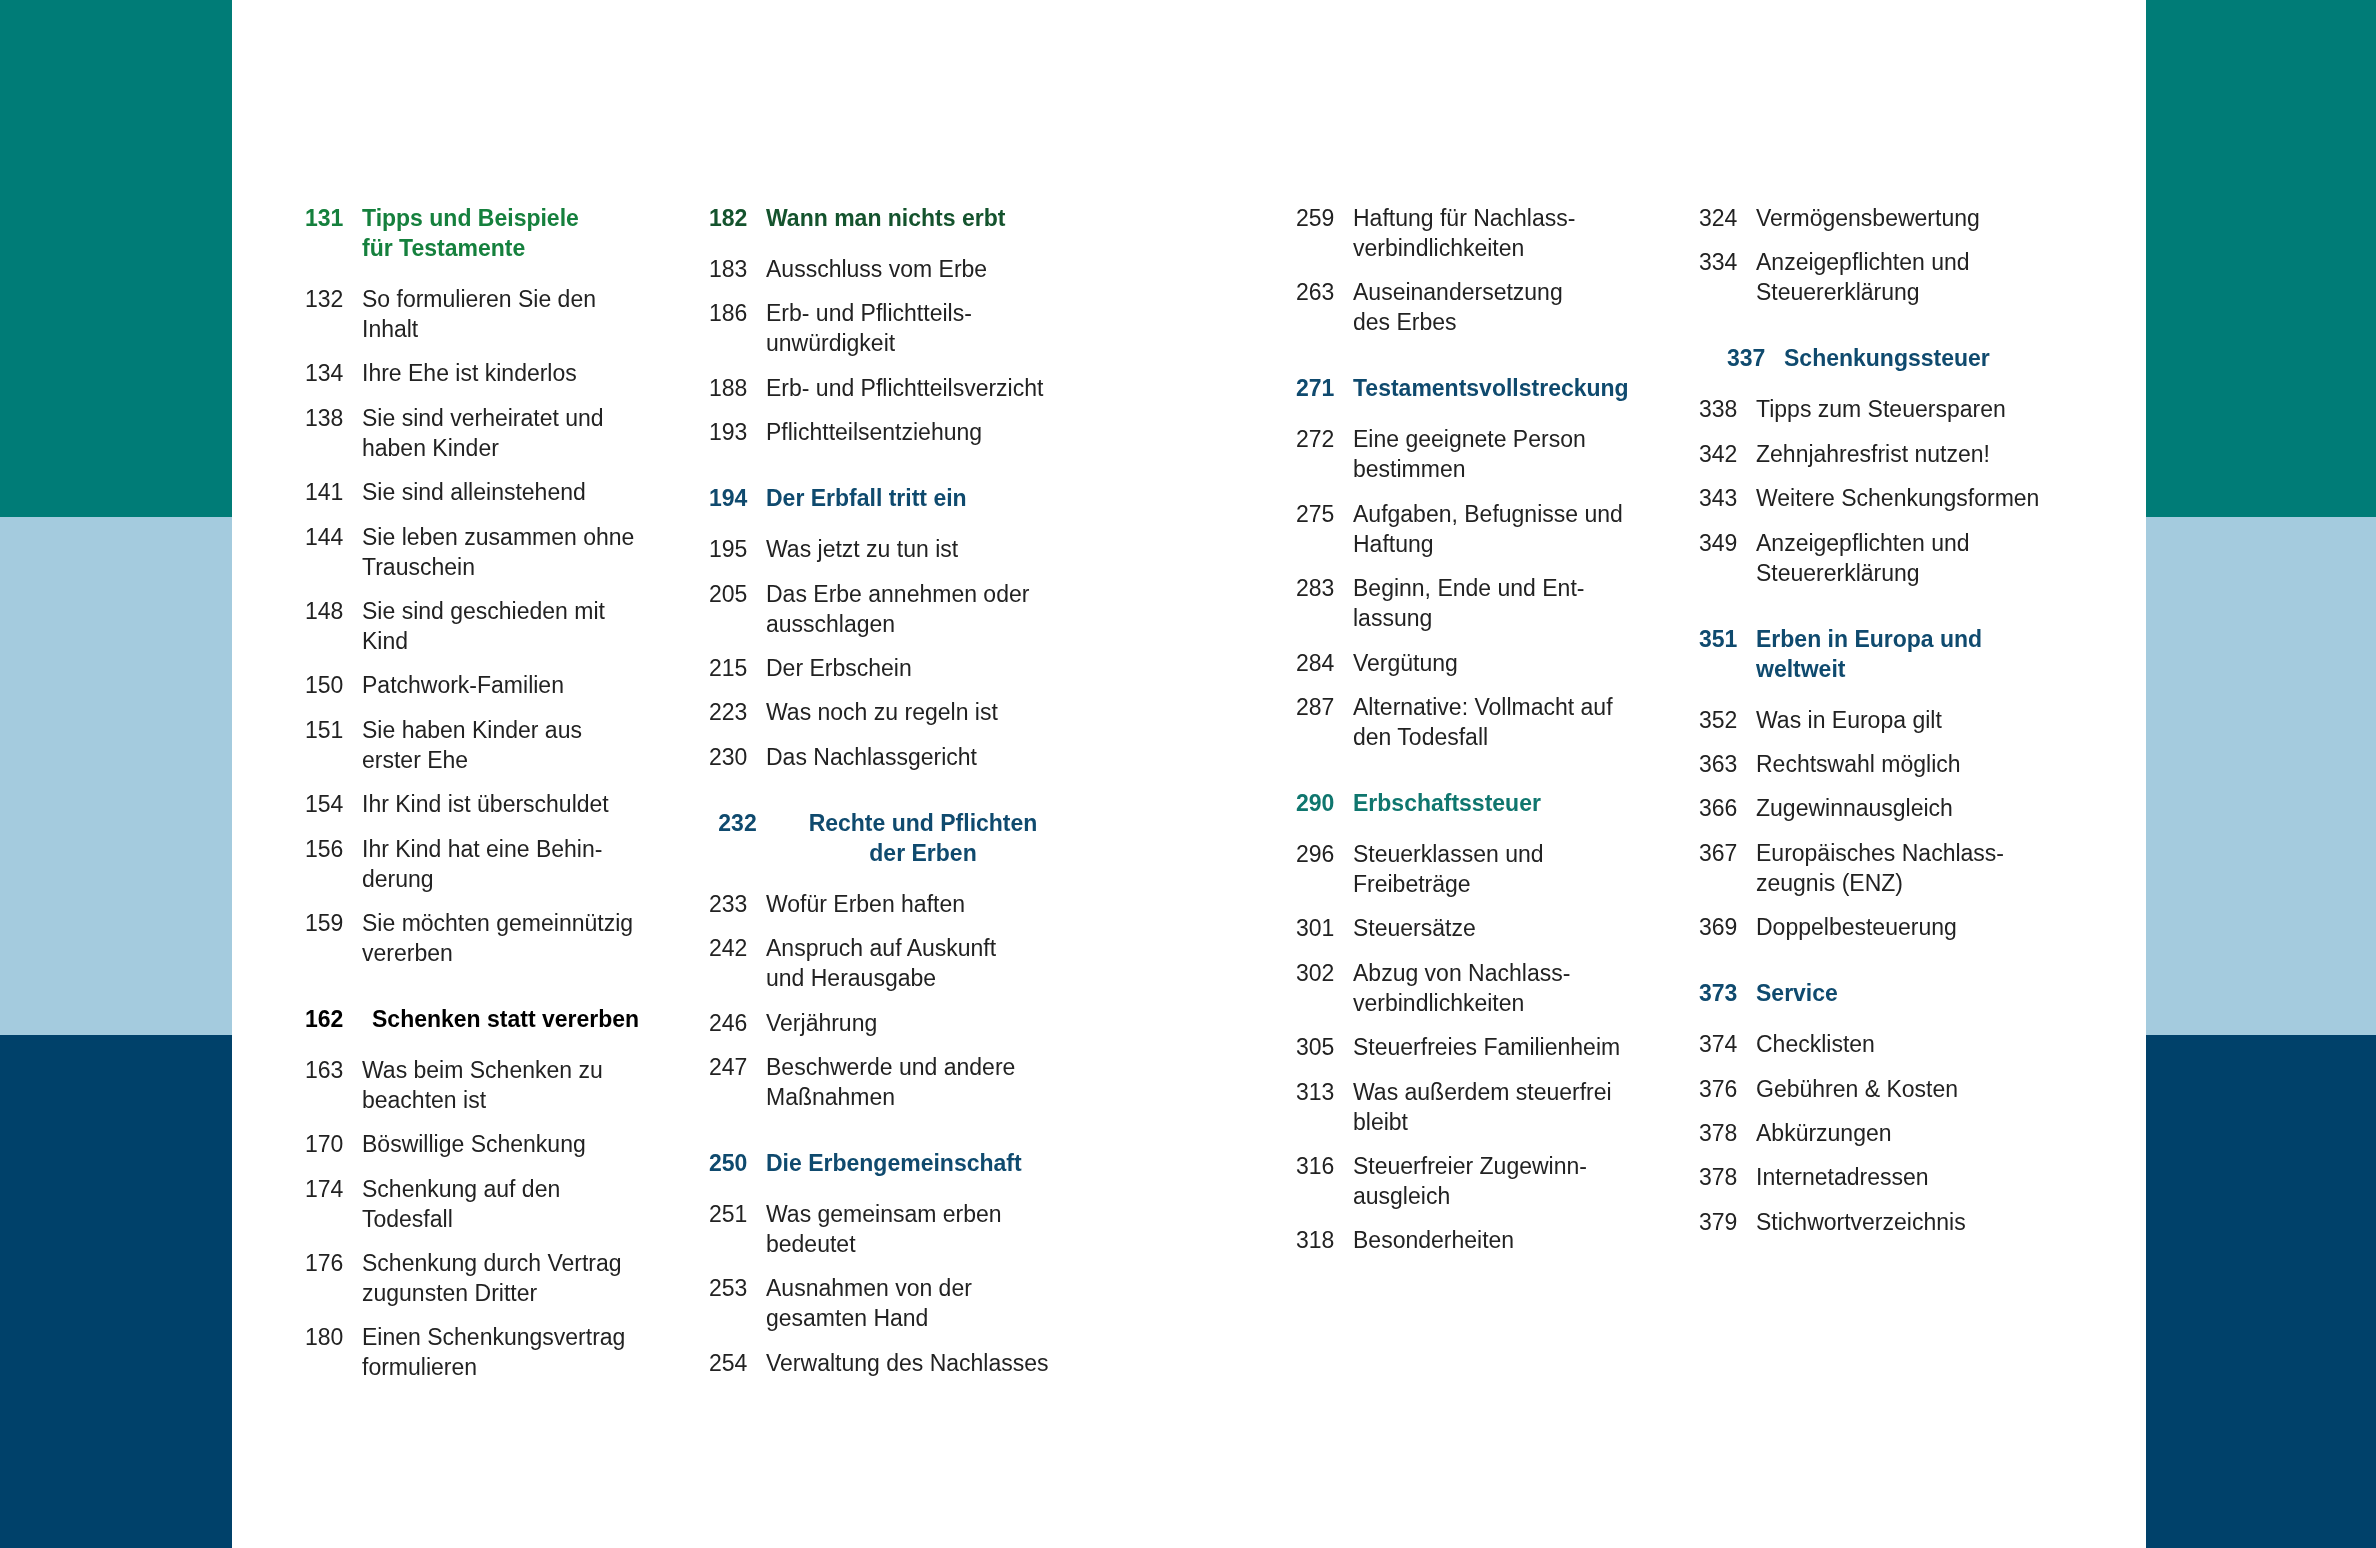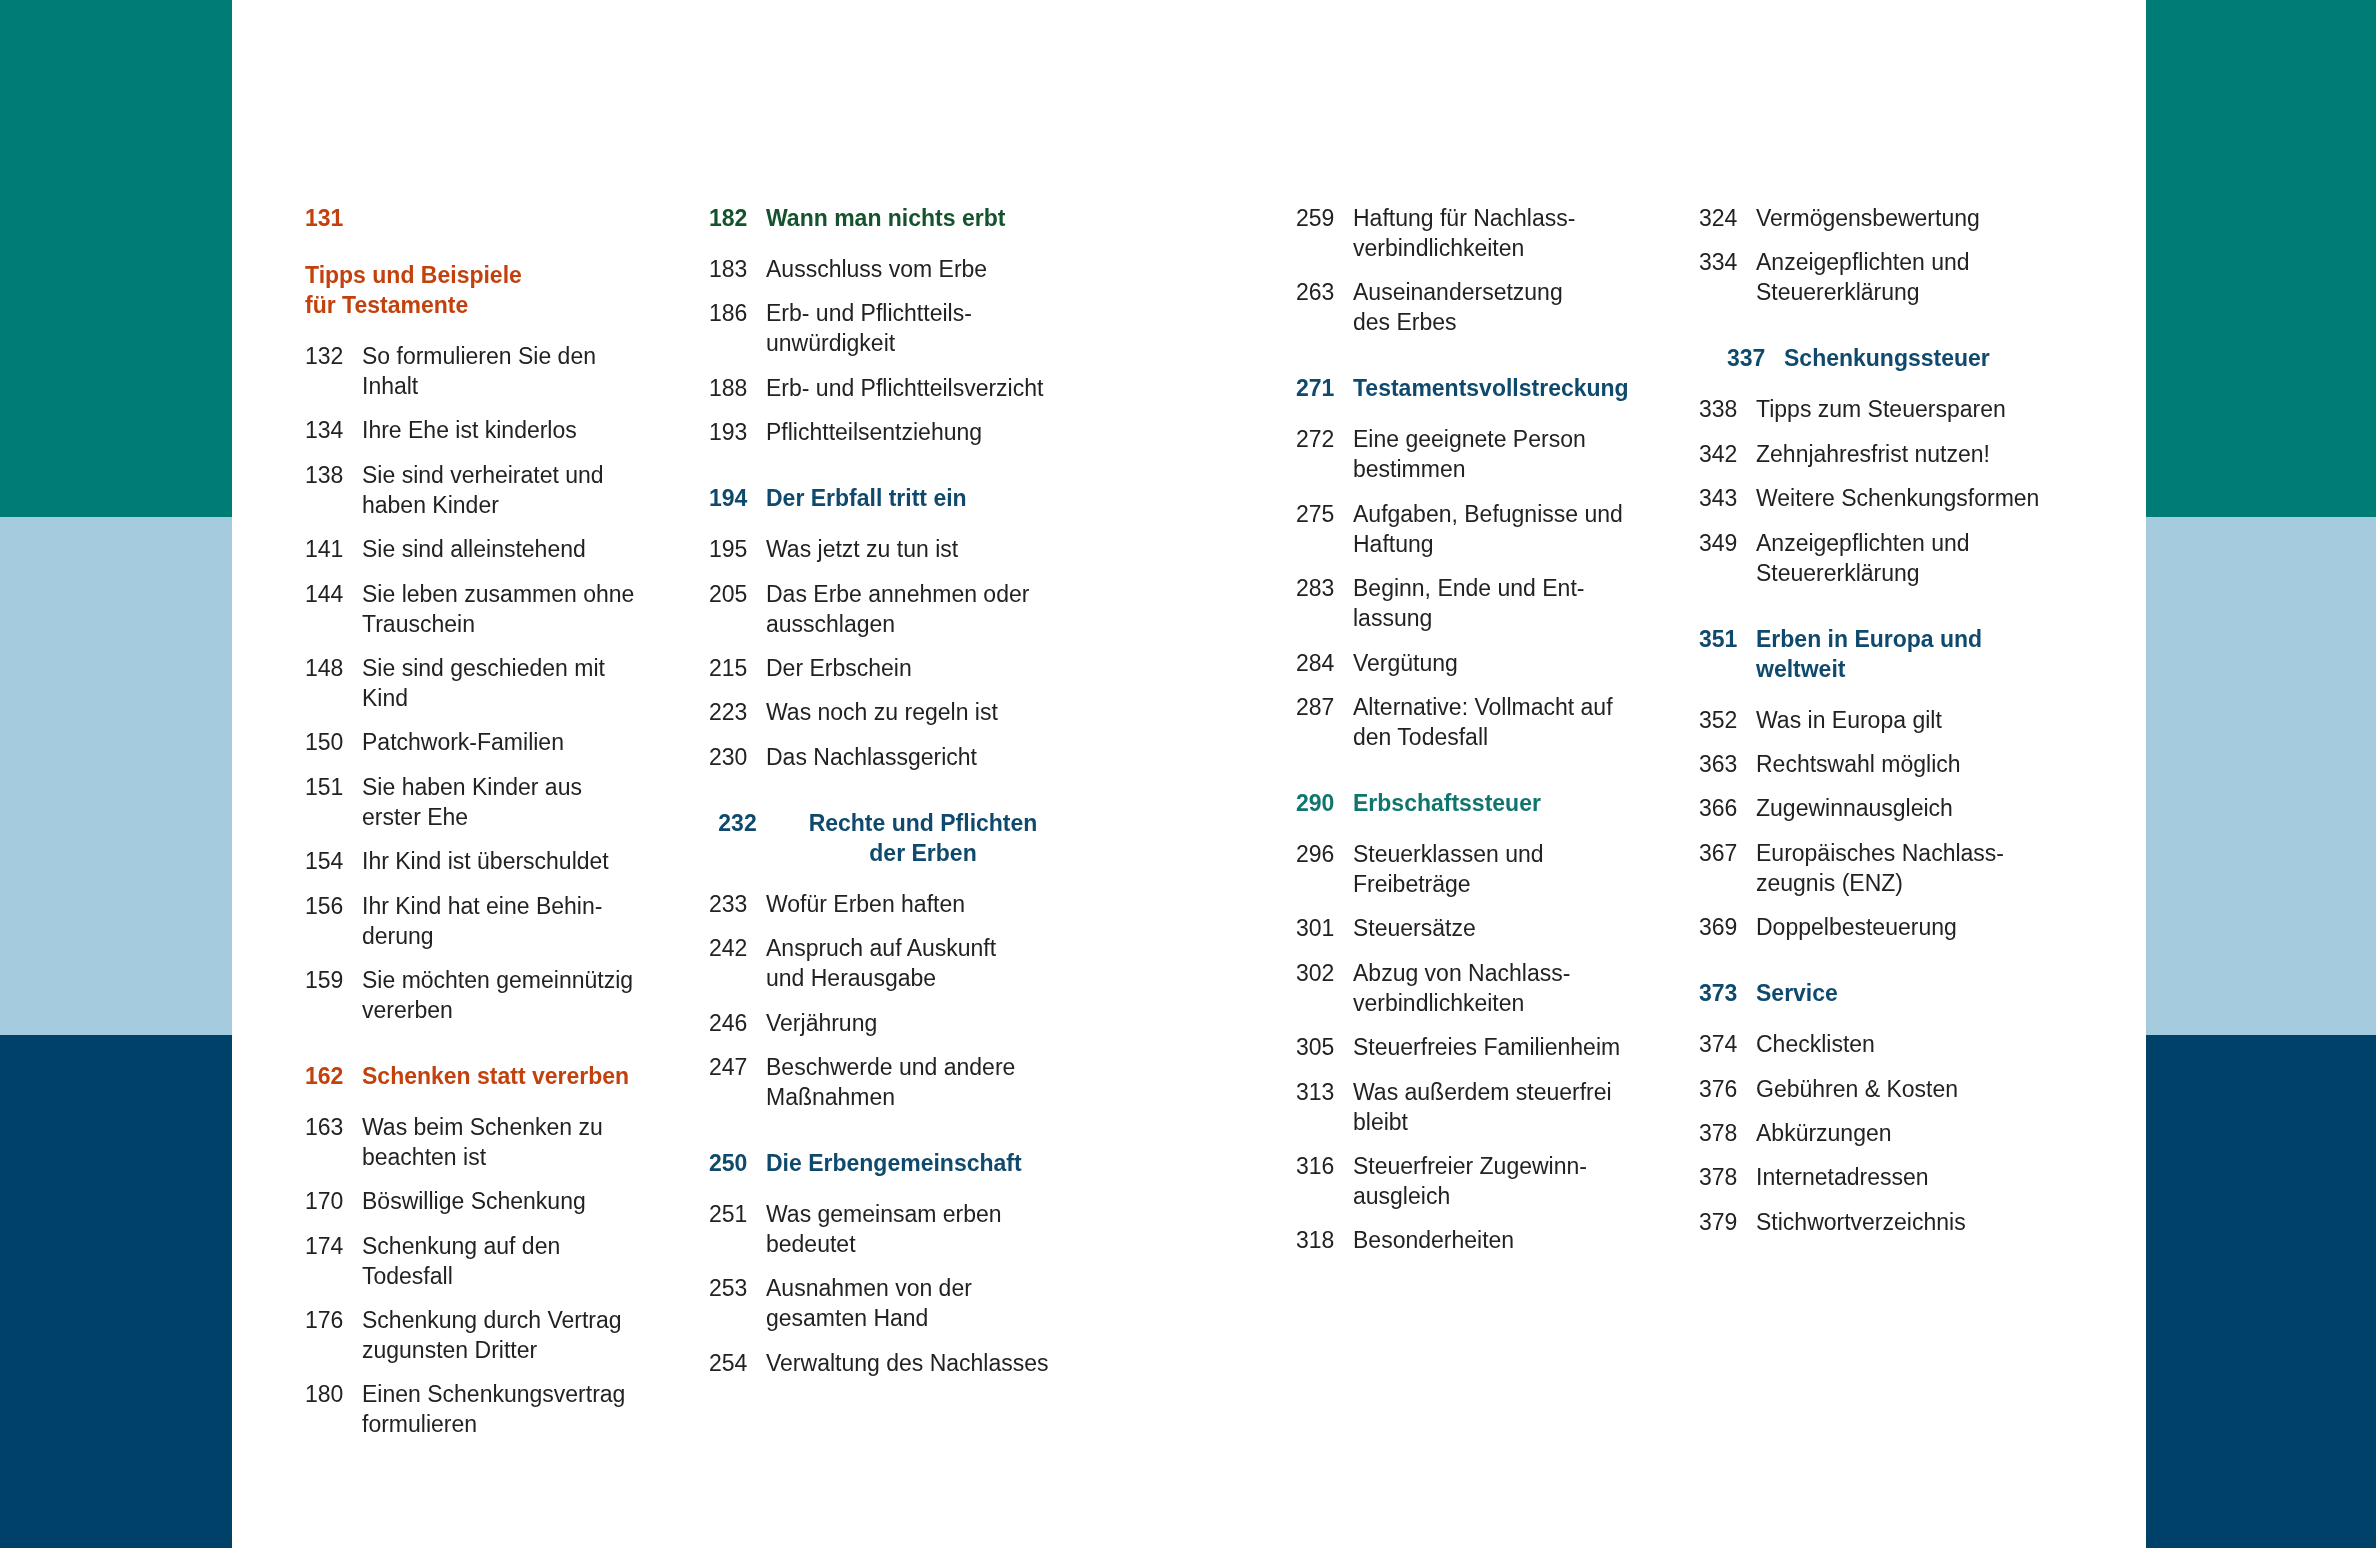--- a/index.html
+++ b/index.html
@@ -36,21 +36,21 @@
 <div class="band left b1" style="background: rgb(0, 124, 119);"></div>
 <div class="band left b2" style="background: rgb(164, 203, 222);"></div>
 <div class="band left b3" style="background: rgb(0, 65, 106);"></div>
 <div class="band right b1" style="background: rgb(0, 124, 119);"></div>
 <div class="band right b2" style="background: rgb(164, 203, 222);"></div>
 <div class="band right b3" style="background: rgb(0, 65, 106);"></div>
 
 <div class="page"></div>
 
 <div class="col c1">
-    <div class="entry chapter" style="color: #c2410c; flex-direction: column;">
+    <div class="entry chapter" style="color: #15803d;">
       <span class="num">131</span>
       <span class="title">Tipps und Beispiele
 für Testamente</span>
     </div>
     <div class="entry">
       <span class="num">132</span>
       <span class="title">So formulieren Sie den
 Inhalt</span>
     </div>
     <div class="entry">
@@ -92,21 +92,21 @@
     <div class="entry">
       <span class="num">156</span>
       <span class="title">Ihr Kind hat eine Behin-
 derung</span>
     </div>
     <div class="entry">
       <span class="num">159</span>
       <span class="title">Sie möchten gemeinnützig
 vererben</span>
     </div>
-    <div class="entry chapter gap" style="color: #c2410c;">
+    <div class="entry chapter gap" style="color: #000000; gap: 10px;">
       <span class="num">162</span>
       <span class="title">Schenken statt vererben</span>
     </div>
     <div class="entry">
       <span class="num">163</span>
       <span class="title">Was beim Schenken zu
 beachten ist</span>
     </div>
     <div class="entry">
       <span class="num">170</span>

